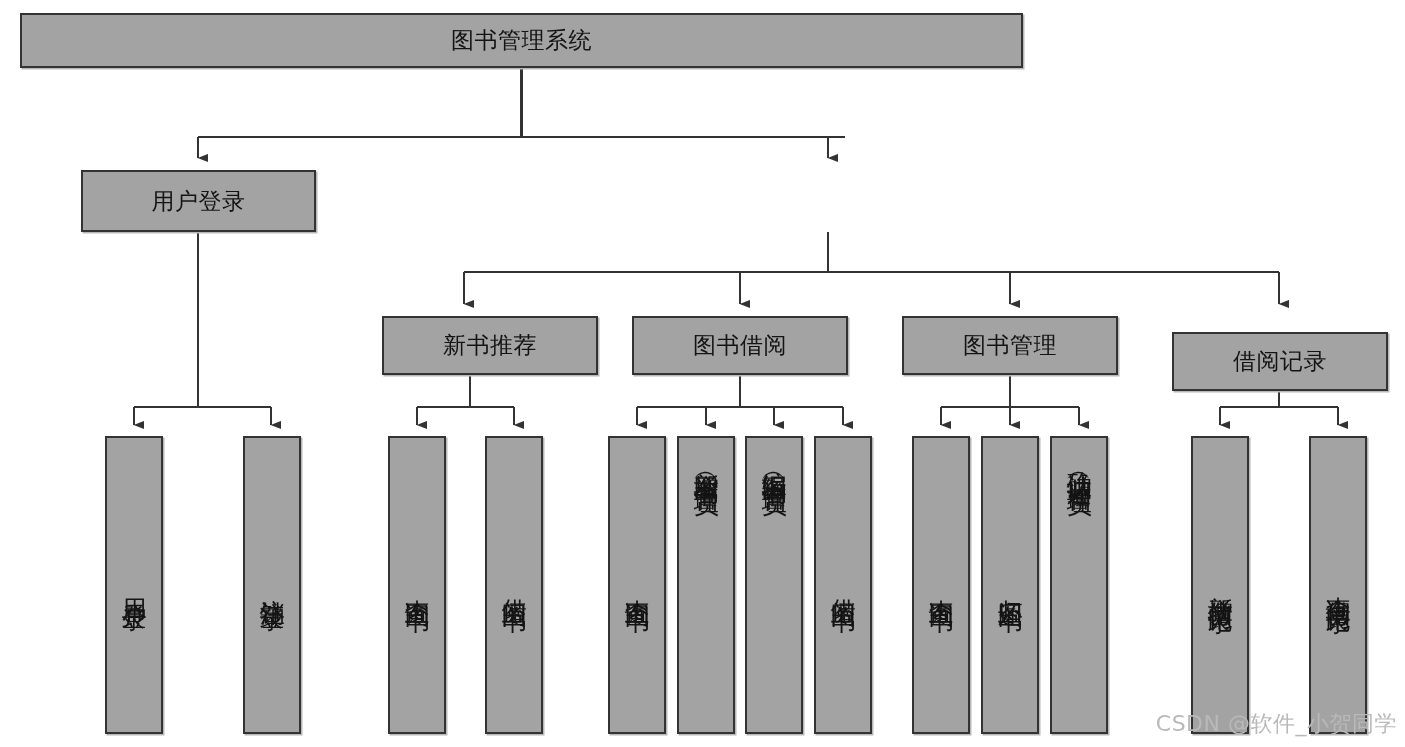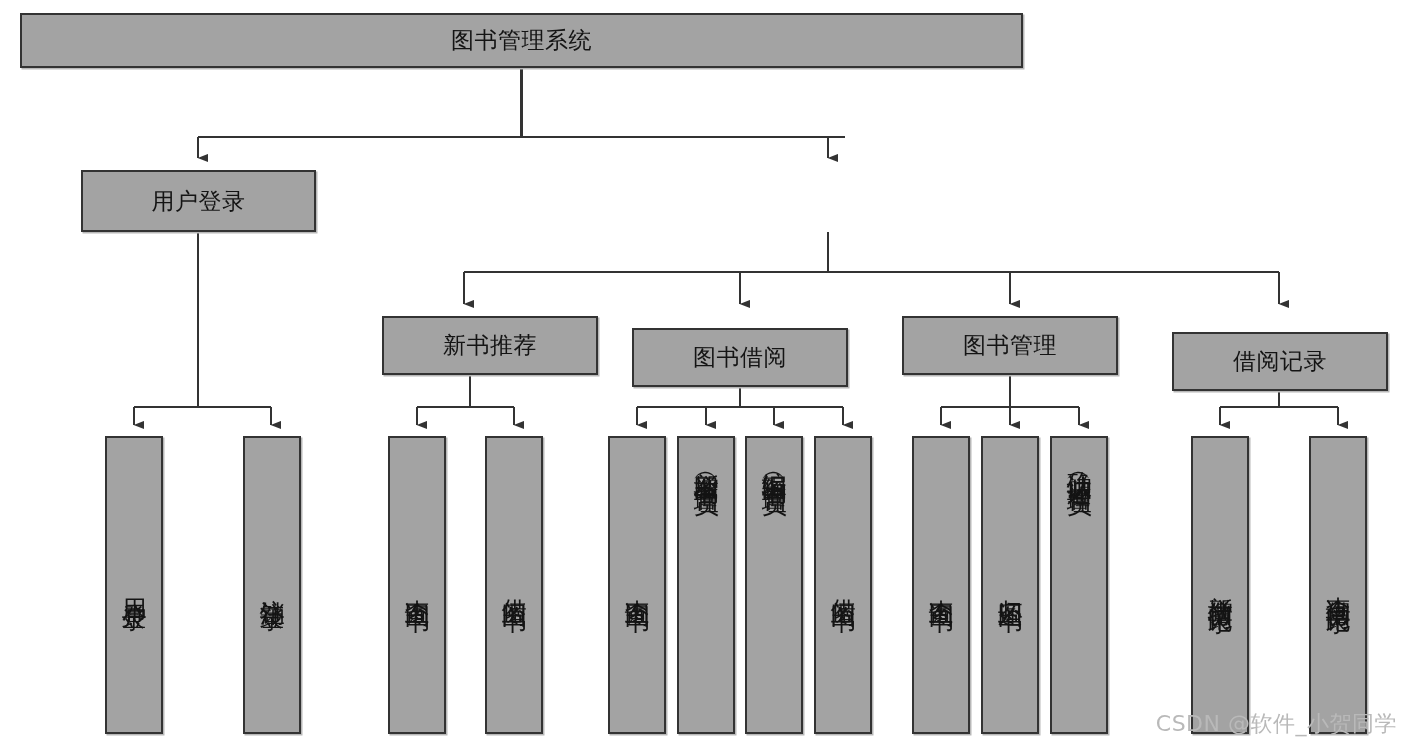--- a/index.html
+++ b/index.html
@@ -136,21 +136,21 @@
     <span class="node-label">图书管理系统</span>
   </div>
 
   <div class="node horiz" style="left:81px; top:170px; width:235px; height:62px;">
     <span class="node-label">用户登录</span>
   </div>
 
   <div class="node horiz" style="left:362px; top:316px; width:216px; height:59px;margin-left:20px;">
     <span class="node-label">新书推荐</span>
   </div>
-  <div class="node horiz" style="left:632px; top:316px; width:216px; height:59px;margin-top:12px;">
+  <div class="node horiz" style="left:632px; top:316px; width:216px; height:59px;">
     <span class="node-label">图书借阅</span>
   </div>
   <div class="node horiz" style="left:902px; top:316px; width:216px; height:59px;">
     <span class="node-label">图书管理</span>
   </div>
   <div class="node horiz" style="left:1172px; top:332px; width:216px; height:59px;">
     <span class="node-label">借阅记录</span>
   </div>
 
   <div class="node vert centered" style="left:105px; top:436px; width:58px; height:298px;">

